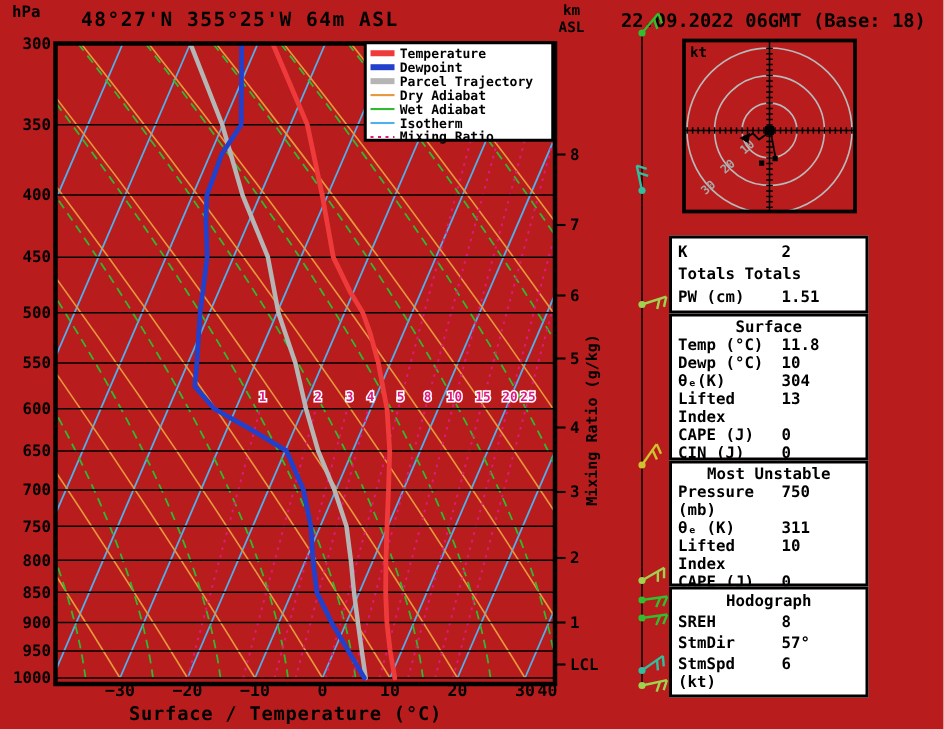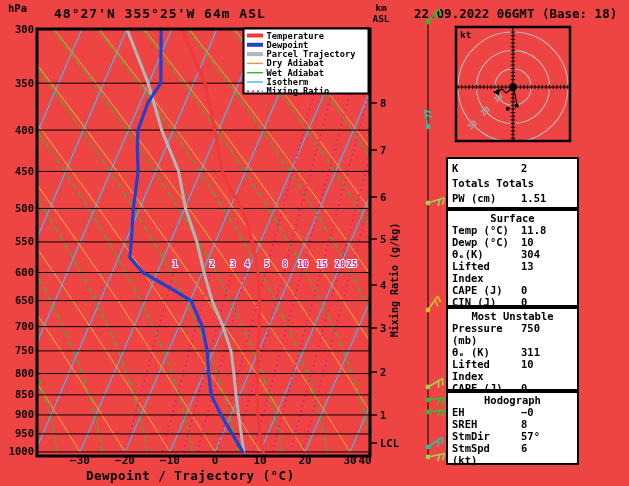--- a/index.html
+++ b/index.html
@@ -1,16 +1,16 @@
 <!DOCTYPE html>
 <html><head>
 <meta charset="utf-8">
 <style>
   html,body{margin:0;padding:0;background:#ffffff;}
-  #stage{position:relative;width:629px;height:486px;background:#ef4444;overflow:hidden;
+  #stage{position:relative;width:629px;height:486px;background:#b91c1c;overflow:hidden;
          font-family:"DejaVu Sans Mono",monospace;color:#000;}
   .txt{position:absolute;white-space:pre;}
   #title{left:54px;top:6px;font-size:13px;font-weight:bold;letter-spacing:1px;}
   #date{left:414px;top:6px;font-size:12.5px;font-weight:bold;}
   #hpa{left:8px;top:2px;font-size:10.5px;font-weight:bold;}
   #kmlbl{left:366px;top:2px;font-size:9.5px;font-weight:bold;text-align:center;width:30px;line-height:11px;}
   #xaxislbl{left:86px;top:468px;font-size:12.5px;font-weight:bold;letter-spacing:0.5px;}
   #copyright{left:440px;top:468px;font-size:13px;font-weight:bold;letter-spacing:0.5px;}
   .panelbox{position:absolute;left:446px;width:133px;border:2px solid #000;background:#fff;
             font-size:10.5px;font-weight:bold;display:flex;flex-direction:column;justify-content:space-around;
@@ -317,21 +317,21 @@
           <polyline points="513,88 506,93 502,89 497,92" fill="none" stroke="#000" stroke-width="1.3"></polyline>
           <polygon points="493,92 500,88.5 499,95.5" fill="#000"></polygon>
           <line x1="514" y1="89" x2="517" y2="105" stroke="#000" stroke-width="1.2"></line>
           <rect x="515" y="104" width="3.5" height="3.5" fill="#000"></rect>
           <rect x="506" y="107" width="3.5" height="3.5" fill="#000"></rect>
         </g>
         <rect x="456" y="27" width="114" height="114" fill="none" stroke="#000" stroke-width="2.5"></rect>
         <text x="460" y="38" font-size="9.5" font-weight="bold" font-family="DejaVu Sans Mono,monospace">kt</text>
       </g>
     </svg>
-  <div class="txt" id="xaxislbl">Dewpoint / Trajectory (°C)</div>
+  <div class="txt" id="xaxislbl">Surface / Temperature (°C)</div>
   <div id="panel">
       <div class="panelbox" style="top: 157px; height: 52px;">
         <div class="prow">
           <span>K</span>
           <span class="pval">2</span>
         </div>
         <div class="prow">
           <span>Totals Totals</span>
         </div>
         <div class="prow">
@@ -384,24 +384,20 @@
           <span>CAPE (J)</span>
           <span class="pval">0</span>
         </div>
         <div class="prow">
           <span>CIN (J)</span>
           <span class="pval">0</span>
         </div>
       </div>
       <div class="panelbox" style="top: 391px; height: 74px;">
         <div class="phead">Hodograph</div>
-        <div class="prow">
-          <span>EH</span>
-          <span class="pval">−0</span>
-        </div>
         <div class="prow">
           <span>SREH</span>
           <span class="pval">8</span>
         </div>
         <div class="prow">
           <span>StmDir</span>
           <span class="pval">57°</span>
         </div>
         <div class="prow">
           <span>StmSpd (kt)</span>

